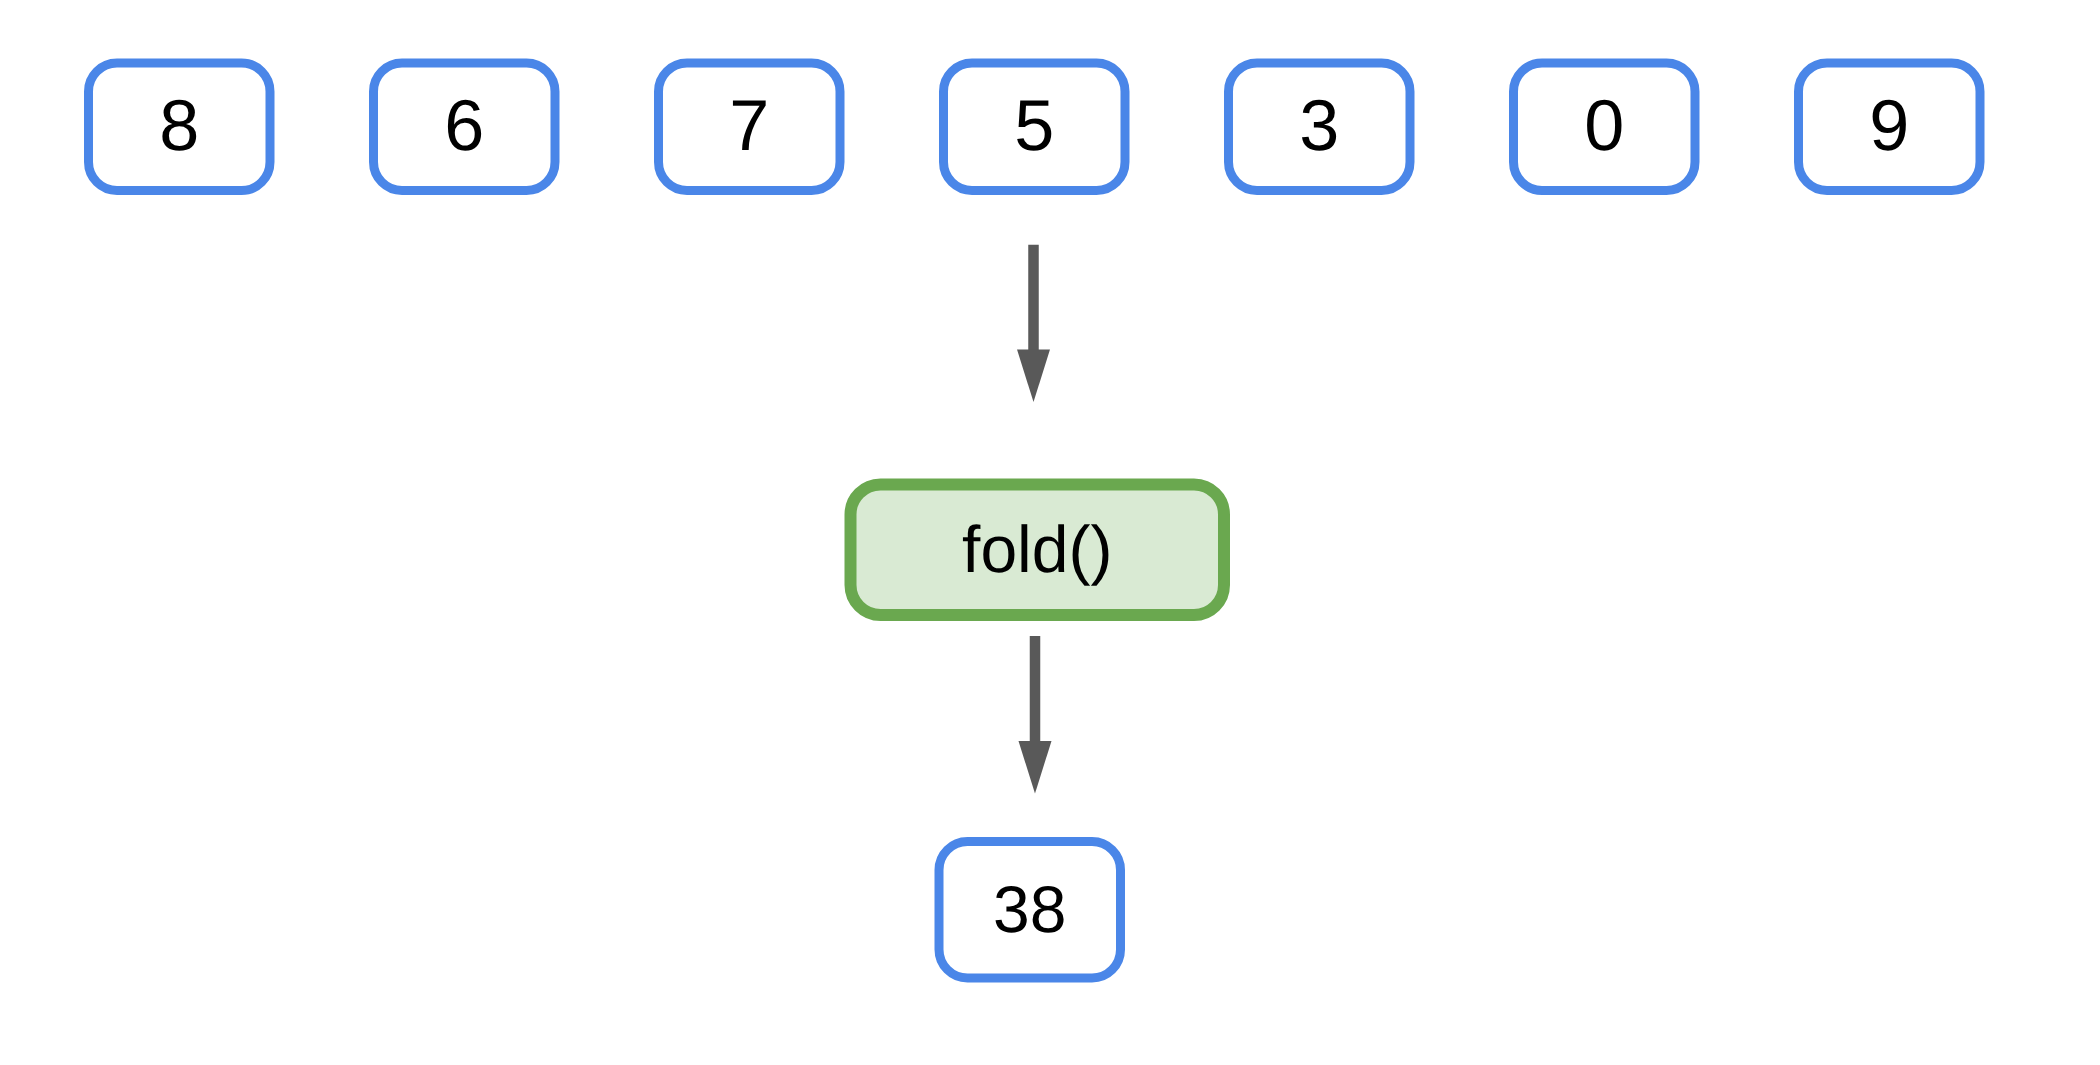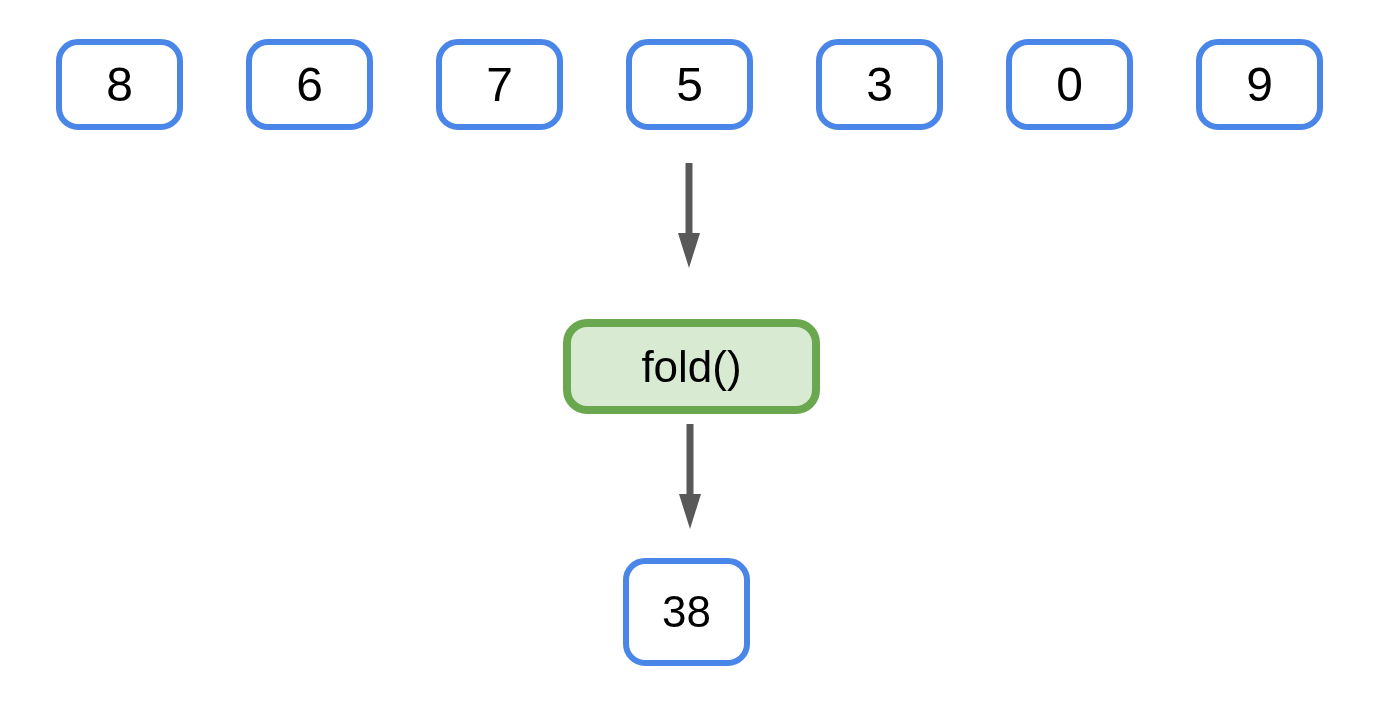--- a/index.html
+++ b/index.html
@@ -47,21 +47,21 @@
     border: 8px solid var(--operation-box-border, #6aa84f);
     border-radius: 24px;
     font-size: 44px;
     margin-top: 24px;
   }
   .result-box {
     position: absolute;
     left: 623px;
     top: 558px;
     width: 127px;
-    height: 108px;
+    height: 97px;
     background: var(--input-box-fill, #ffffff);
     border: 6px solid var(--input-box-border, #4a86e8);
     border-radius: 22px;
     font-size: 44px;
   }
   .arrow {
     position: absolute;
     width: 26px;
     height: 106px;
     color: var(--arrow, #595959);

